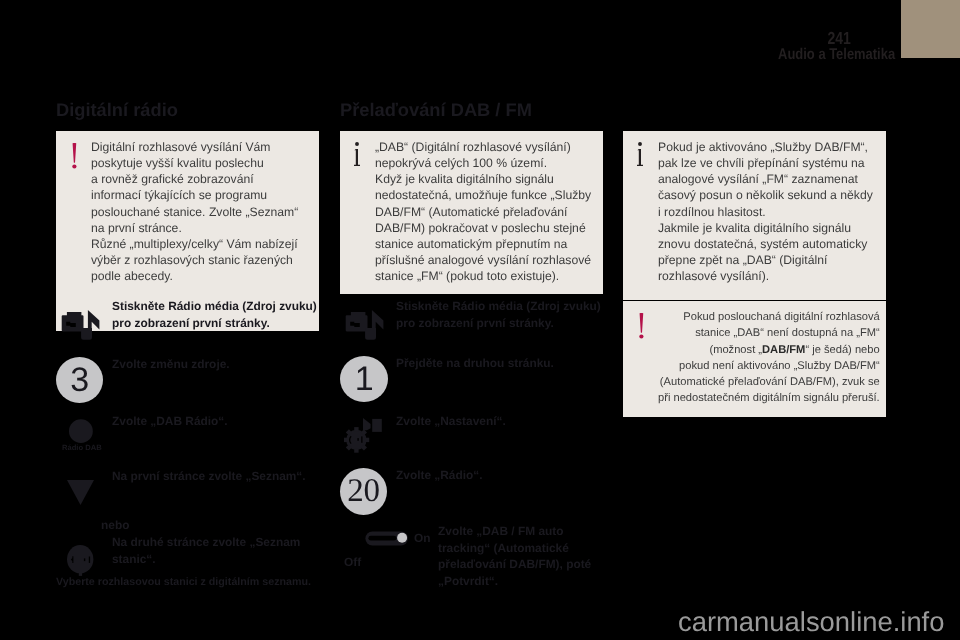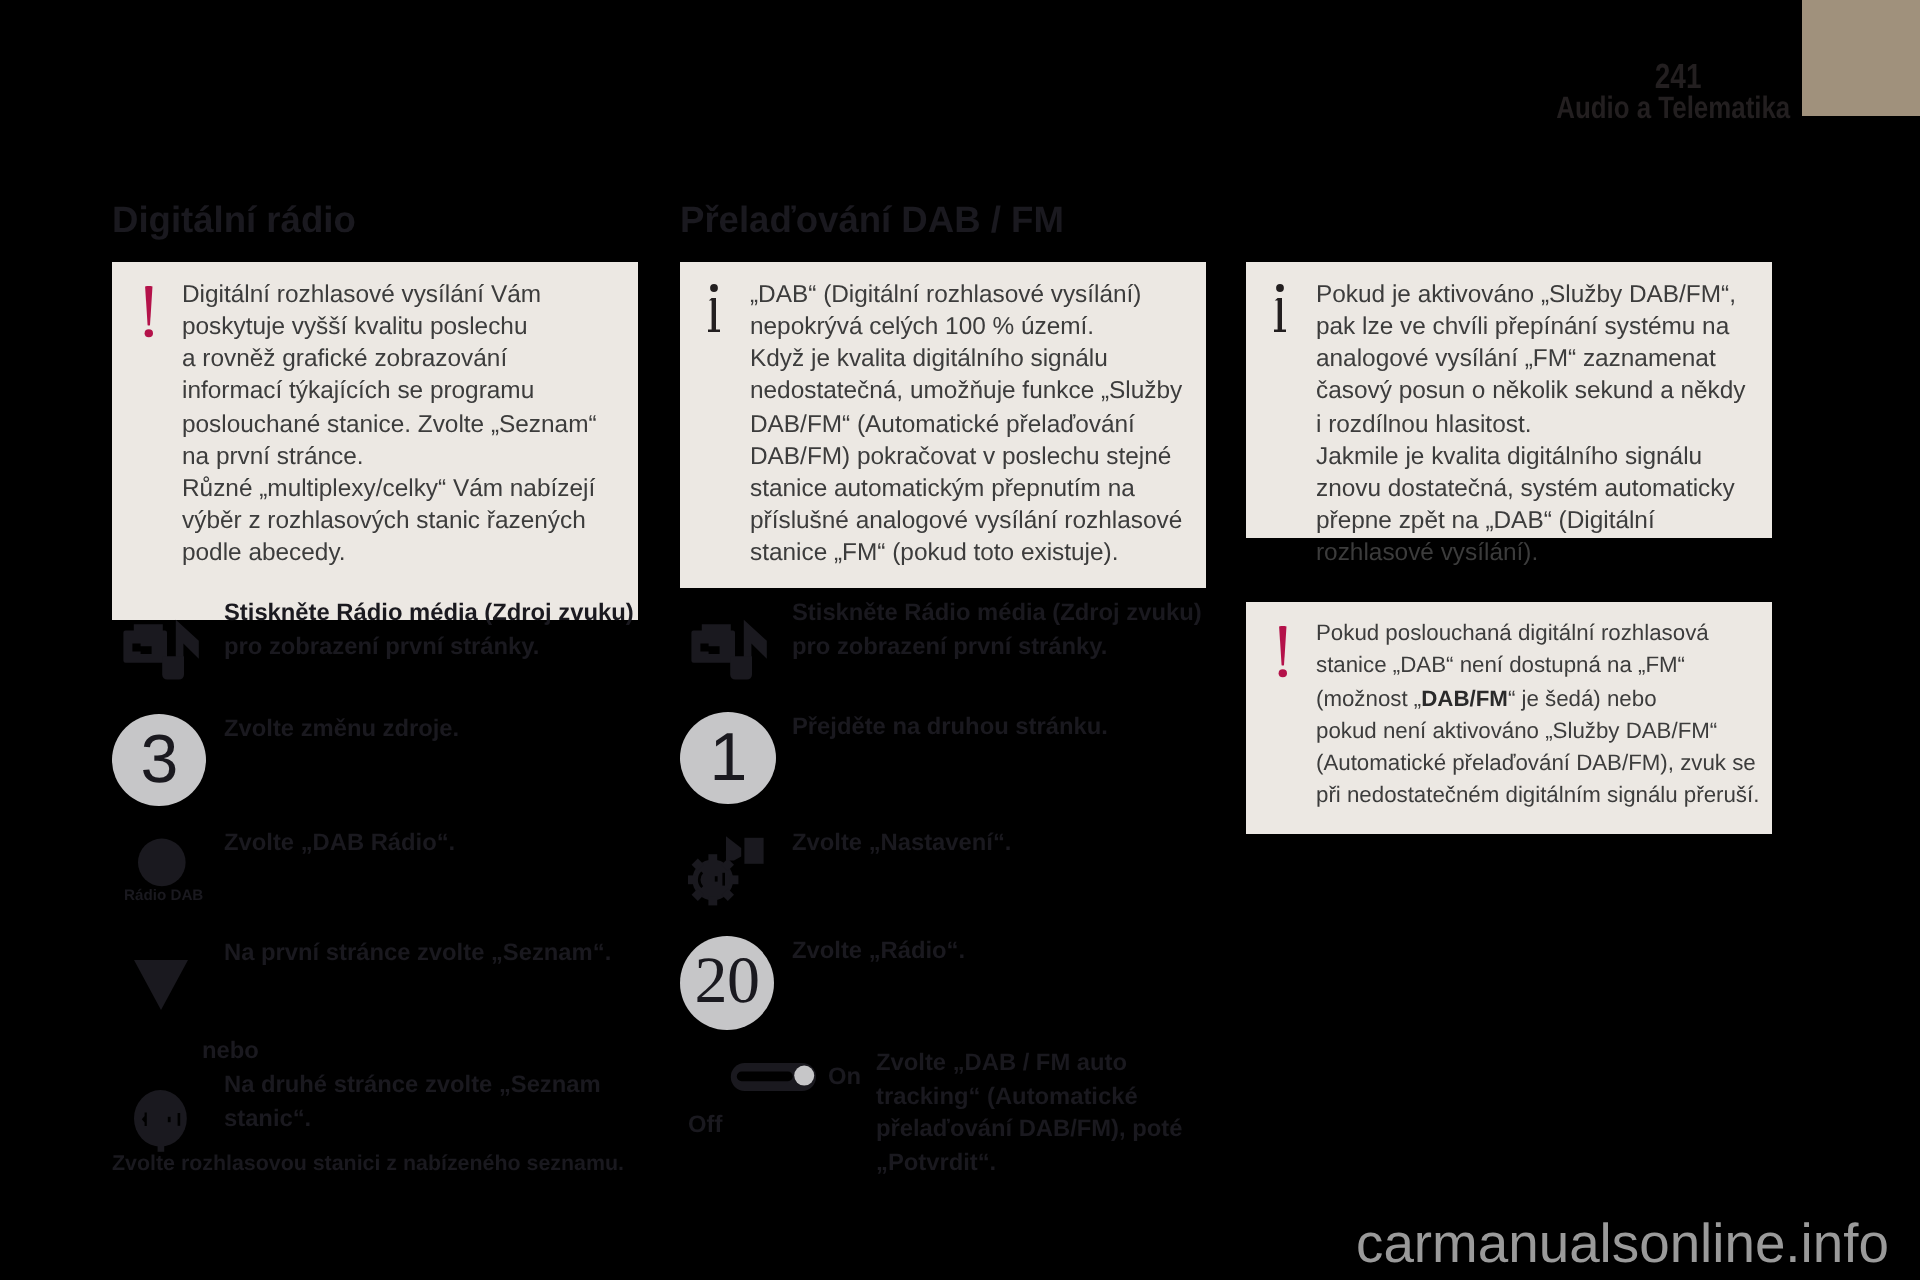--- a/index.html
+++ b/index.html
@@ -45,21 +45,21 @@
 <div class="page">
   <div class="corner-swatch"></div>
 
   <div class="hdr">
     <div class="num">241</div>
     <div class="sec">Audio a Telematika</div>
   </div>
 
   <div class="coltitle" style="left:56px;top:99px;">Digitální rádio</div>
 
-  <div class="notebox" style="left:56px;top:131px;width:263px;height:179px;">
+  <div class="notebox" style="left:56px;top:131px;width:263px;height:200px;">
     <div class="mark" style="left:15px;top:12px;">
       <svg width="8" height="28" viewBox="0 0 8 28" aria-hidden="true">
         <path fill="#b4124a" d="M1.55 0.3 Q3.4 -0.5 5.25 0.3 L4.0 19.6 Q3.4 20.0 2.8 19.6 Z"></path>
         <ellipse cx="3.4" cy="23.6" rx="2.1" ry="2.0" fill="#b4124a"></ellipse>
       </svg>
     </div>
     <div class="body">Digitální rozhlasové vysílání Vám<br>poskytuje vyšší kvalitu poslechu<br>a rovněž grafické zobrazování<br>informací týkajících se programu<br>poslouchané stanice. Zvolte „Seznam“<br>na první stránce.<br>Různé „multiplexy/celky“ Vám nabízejí<br>výběr z rozhlasových stanic řazených<br>podle abecedy.</div>
   </div>
 
   <div class="step" style="left:56px;top:298px;">
@@ -108,21 +108,21 @@
         <ellipse cx="13.2" cy="14.2" rx="13.2" ry="14.15" fill="#1a191f"></ellipse>
         <rect x="11.8" y="28.0" width="3.3" height="2.9" fill="#1a191f"></rect>
         <path d="M5.3 11.3 h1.1 v6.7 h-1.1 z M5.3 13.0 L3.9 14.6 L5.3 16.2 z" fill="#000"></path>
         <rect x="16.9" y="13.4" width="1.4" height="2.7" fill="#000"></rect>
         <rect x="21.8" y="11.5" width="1.3" height="6.4" fill="#000"></rect>
       </svg>
     </span>
     <span class="txt" style="left:56px;top:0;">Na druhé stránce zvolte „Seznam<br>stanic“.</span>
   </div>
 
-  <div class="footnote" style="left:56px;top:576px;">Zvolte rozhlasovou stanici z nabízeného seznamu.</div>
+  <div class="footnote" style="left:56px;top:576px;">Vyberte rozhlasovou stanici z digitálním seznamu.</div>
 
   <div class="coltitle" style="left:340px;top:99px;">Přelaďování DAB / FM</div>
 
   <div class="notebox" style="left:340px;top:131px;width:263px;height:163px;">
     <div class="mark" style="left:14px;top:11px;">
       <svg width="9" height="27" viewBox="0 0 9 27" aria-hidden="true">
         <circle cx="3.0" cy="2.0" r="1.95" fill="#231f20"></circle>
         <path fill="#231f20" d="M1.8 7.0 H4.0 V22.8 H6.0 V24.0 H0.0 V22.8 H1.8 V8.2 H0.4 Z"></path>
       </svg>
     </div>
@@ -187,34 +187,34 @@
       <svg width="44" height="16" viewBox="0 0 44 16">
         <rect x="0.4" y="0.5" width="42.6" height="14" rx="7" fill="#1a191f"></rect>
         <rect x="3.4" y="4.8" width="28.0" height="4.8" rx="2.4" fill="#000"></rect>
         <circle cx="37.1" cy="6.8" r="5.0" fill="#c6c6c8"></circle>
       </svg>
     </span>
     <span class="toggle-lbl" style="left:74px;top:10px;">On</span>
     <span class="txt" style="left:98px;top:1px;">Zvolte „DAB / FM auto<br>tracking“ (Automatické<br>přelaďování DAB/FM), poté<br>„Potvrdit“.</span>
   </div>
 
-  <div class="notebox" style="left:623px;top:131px;width:263px;height:138px;">
+  <div class="notebox" style="left:623px;top:131px;width:263px;height:169px;">
     <div class="mark" style="left:14px;top:11px;">
       <svg width="9" height="27" viewBox="0 0 9 27" aria-hidden="true">
         <circle cx="3.0" cy="2.0" r="1.95" fill="#231f20"></circle>
         <path fill="#231f20" d="M1.8 7.0 H4.0 V22.8 H6.0 V24.0 H0.0 V22.8 H1.8 V8.2 H0.4 Z"></path>
       </svg>
     </div>
     <div class="body">Pokud je aktivováno „Služby DAB/FM“,<br>pak lze ve chvíli přepínání systému na<br>analogové vysílání „FM“ zaznamenat<br>časový posun o několik sekund a někdy<br>i rozdílnou hlasitost.<br>Jakmile je kvalita digitálního signálu<br>znovu dostatečná, systém automaticky<br>přepne zpět na „DAB“ (Digitální<br>rozhlasové vysílání).</div>
   </div>
 
   <div class="notebox" style="left:623px;top:301px;width:263px;height:116px;">
     <div class="mark" style="left:15px;top:12px;">
       <svg width="8" height="28" viewBox="0 0 8 28" aria-hidden="true">
         <path fill="#b4124a" d="M1.55 0.3 Q3.4 -0.5 5.25 0.3 L4.0 19.6 Q3.4 20.0 2.8 19.6 Z"></path>
         <ellipse cx="3.4" cy="23.6" rx="2.1" ry="2.0" fill="#b4124a"></ellipse>
       </svg>
     </div>
-    <div class="body" style="font-size:11.15px;line-height:16.25px;">Pokud poslouchaná digitální rozhlasová<br>stanice „DAB“ není dostupná na „FM“<br>(možnost „<b>DAB/FM</b>“ je šedá) nebo<br>pokud není aktivováno „Služby DAB/FM“<br>(Automatické přelaďování DAB/FM), zvuk se<br>při nedostatečném digitálním signálu přeruší.</div>
+    <div class="body" style="font-size:11.15px;line-height:16.25px;text-align:right;">Pokud poslouchaná digitální rozhlasová<br>stanice „DAB“ není dostupná na „FM“<br>(možnost „<b>DAB/FM</b>“ je šedá) nebo<br>pokud není aktivováno „Služby DAB/FM“<br>(Automatické přelaďování DAB/FM), zvuk se<br>při nedostatečném digitálním signálu přeruší.</div>
   </div>
 
   <div class="wm">carmanualsonline.info</div>
 </div>
 
 </body></html>

